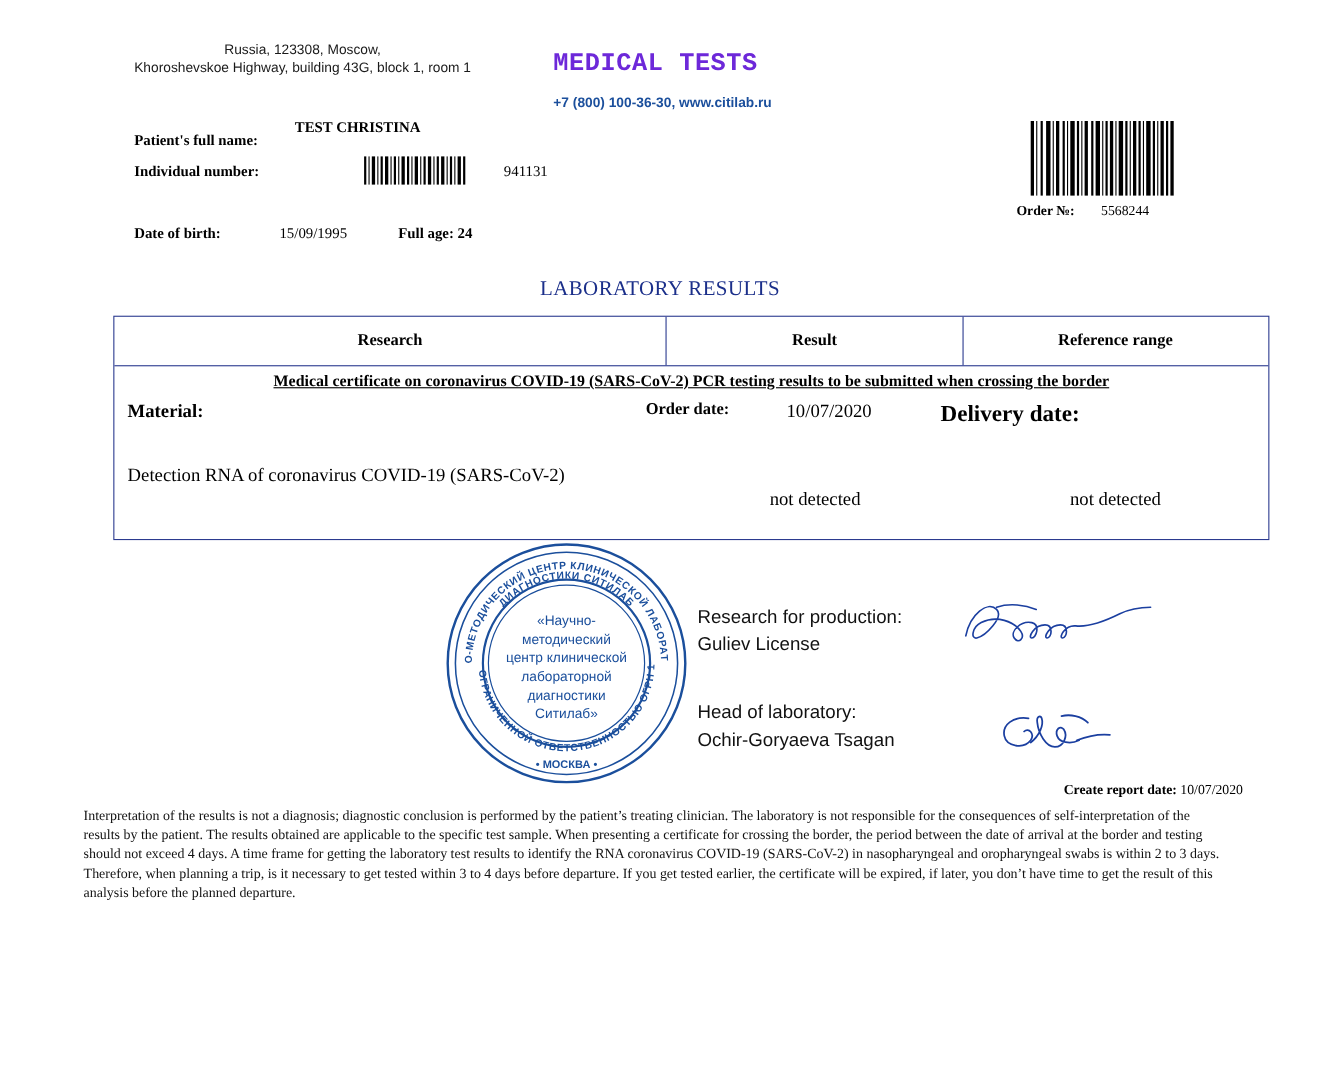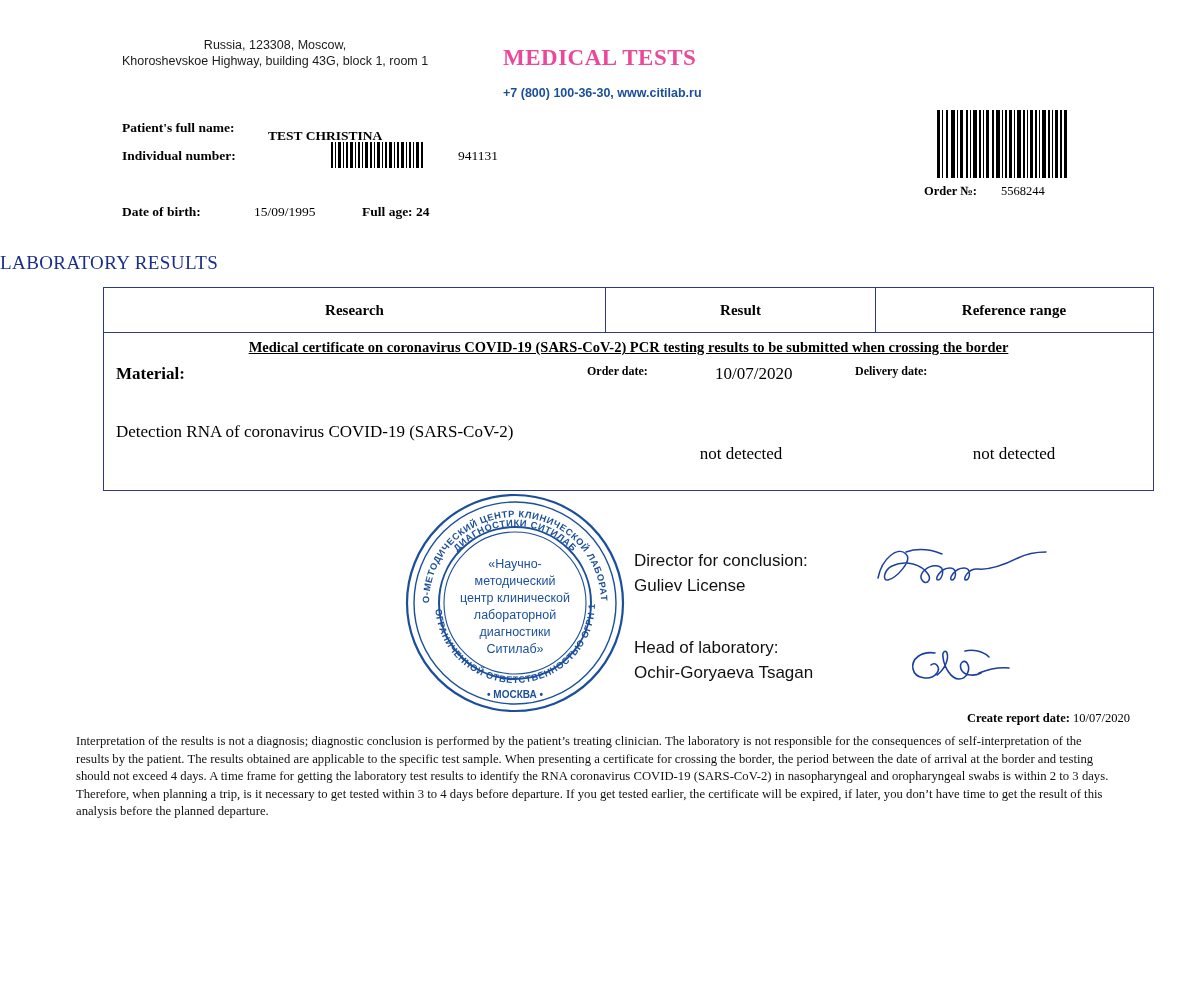--- a/index.html
+++ b/index.html
@@ -25,25 +25,25 @@
     position: absolute;
     left: 122px; top: 37px;
     font-family: "Liberation Sans", sans-serif;
     font-size: 12.5px;
     line-height: 16px;
     color: #1a1a1a;
   }
   .brand {
     position: absolute;
     left: 503px; top: 45px;
-    font-family: Liberation Serif, serif;
+    font-family: Liberation Mono, monospace;
     font-weight: bold;
     font-size: 23px;
     letter-spacing: 0.5px;
-    color: #ec4899;
+    color: #6d28d9;
   }
   .brand-contact {
     position: absolute;
     left: 503px; top: 86px;
     font-family: "Liberation Sans", sans-serif;
     font-weight: bold;
     font-size: 12.5px;
     color: #1b4f9c;
   }
 
@@ -75,33 +75,33 @@
     font-family: "Liberation Serif", serif;
     font-weight: bold;
     font-size: 13.5px;
   }
   .field-value {
     position: absolute;
     font-family: "Liberation Serif", serif;
     font-size: 13.5px;
   }
   .lbl-name   { left: 122px; top: 120px; }
-  .val-name   { left: 268px; top: 128px; font-weight: bold; }
+  .val-name   { left: 268px; top: 108px; font-weight: bold; }
   .lbl-indnum { left: 122px; top: 148px; }
   .barcode-ind{ position: absolute; left: 330px; top: 142px; }
   .val-indnum { left: 458px; top: 148px; }
   .lbl-dob    { left: 122px; top: 204px; }
   .val-dob    { left: 254px; top: 204px; }
   .lbl-age    { left: 362px; top: 204px; }
 
   
   .results-title {
     position: absolute;
     left: 0; top: 252px; width: 1200px;
-    text-align: left;
+    text-align: center;
     font-family: "Liberation Serif", serif;
     font-size: 19px;
     color: #1b2f8a;
     letter-spacing: 0.4px;
   }
 
   
   .table-wrap {
     position: absolute;
     left: 103px; top: 287px;
@@ -159,34 +159,34 @@
     width: 410px;
     font-family: "Liberation Serif", serif;
     font-size: 17px;
     line-height: 22px;
   }
   .orderdate-label {
     position: absolute;
     left: 483px; top: 4px;
     font-family: "Liberation Serif", serif;
     font-weight: bold;
-    font-size: 12px;
+    font-size: 15px;
   }
   .orderdate-value {
     position: absolute;
     left: 611px; top: 4px;
     font-family: "Liberation Serif", serif;
     font-size: 17px;
   }
   .deliverydate-label {
     position: absolute;
     left: 751px; top: 4px;
     font-family: "Liberation Serif", serif;
     font-weight: bold;
-    font-size: 12px;
+    font-size: 21px;
   }
 
   .result-row {
     position: relative;
     height: 72px;
   }
   .result-name {
     position: absolute;
     left: 12px; top: 2px;
     width: 480px;
@@ -403,21 +403,21 @@
       <text x="111" y="93">методический</text>
       <text x="111" y="110">центр клинической</text>
       <text x="111" y="127">лабораторной</text>
       <text x="111" y="144">диагностики</text>
       <text x="111" y="161">Ситилаб»</text>
     </g>
   </svg>
 </div>
 
 <div class="sig-block sig-1">
-  <div>Director for conclusion:</div>
+  <div>Research for production:</div>
   <div>Guliev License</div>
 </div>
 <div class="sign-img-1">
   <svg width="180" height="58" viewBox="0 0 180 58" aria-hidden="true">
     <g fill="none" stroke="#1b3fa0" stroke-width="1.5" stroke-linecap="round">
       <path d="M6,38 C10,18 26,6 34,14 C41,21 24,38 16,40 C10,41 12,30 20,26 C34,19 50,25 56,34 C60,40 54,46 50,40 C46,34 56,24 66,26 C74,28 70,40 66,40 C62,40 68,28 78,28 C86,28 84,40 80,40 C76,40 82,28 92,28 C100,28 98,40 94,40 C90,40 96,28 106,29 C116,30 130,26 146,18 C154,14 162,12 174,12"></path>
       <path d="M34,12 C46,8 60,10 70,14"></path>
     </g>
   </svg>
 </div>

